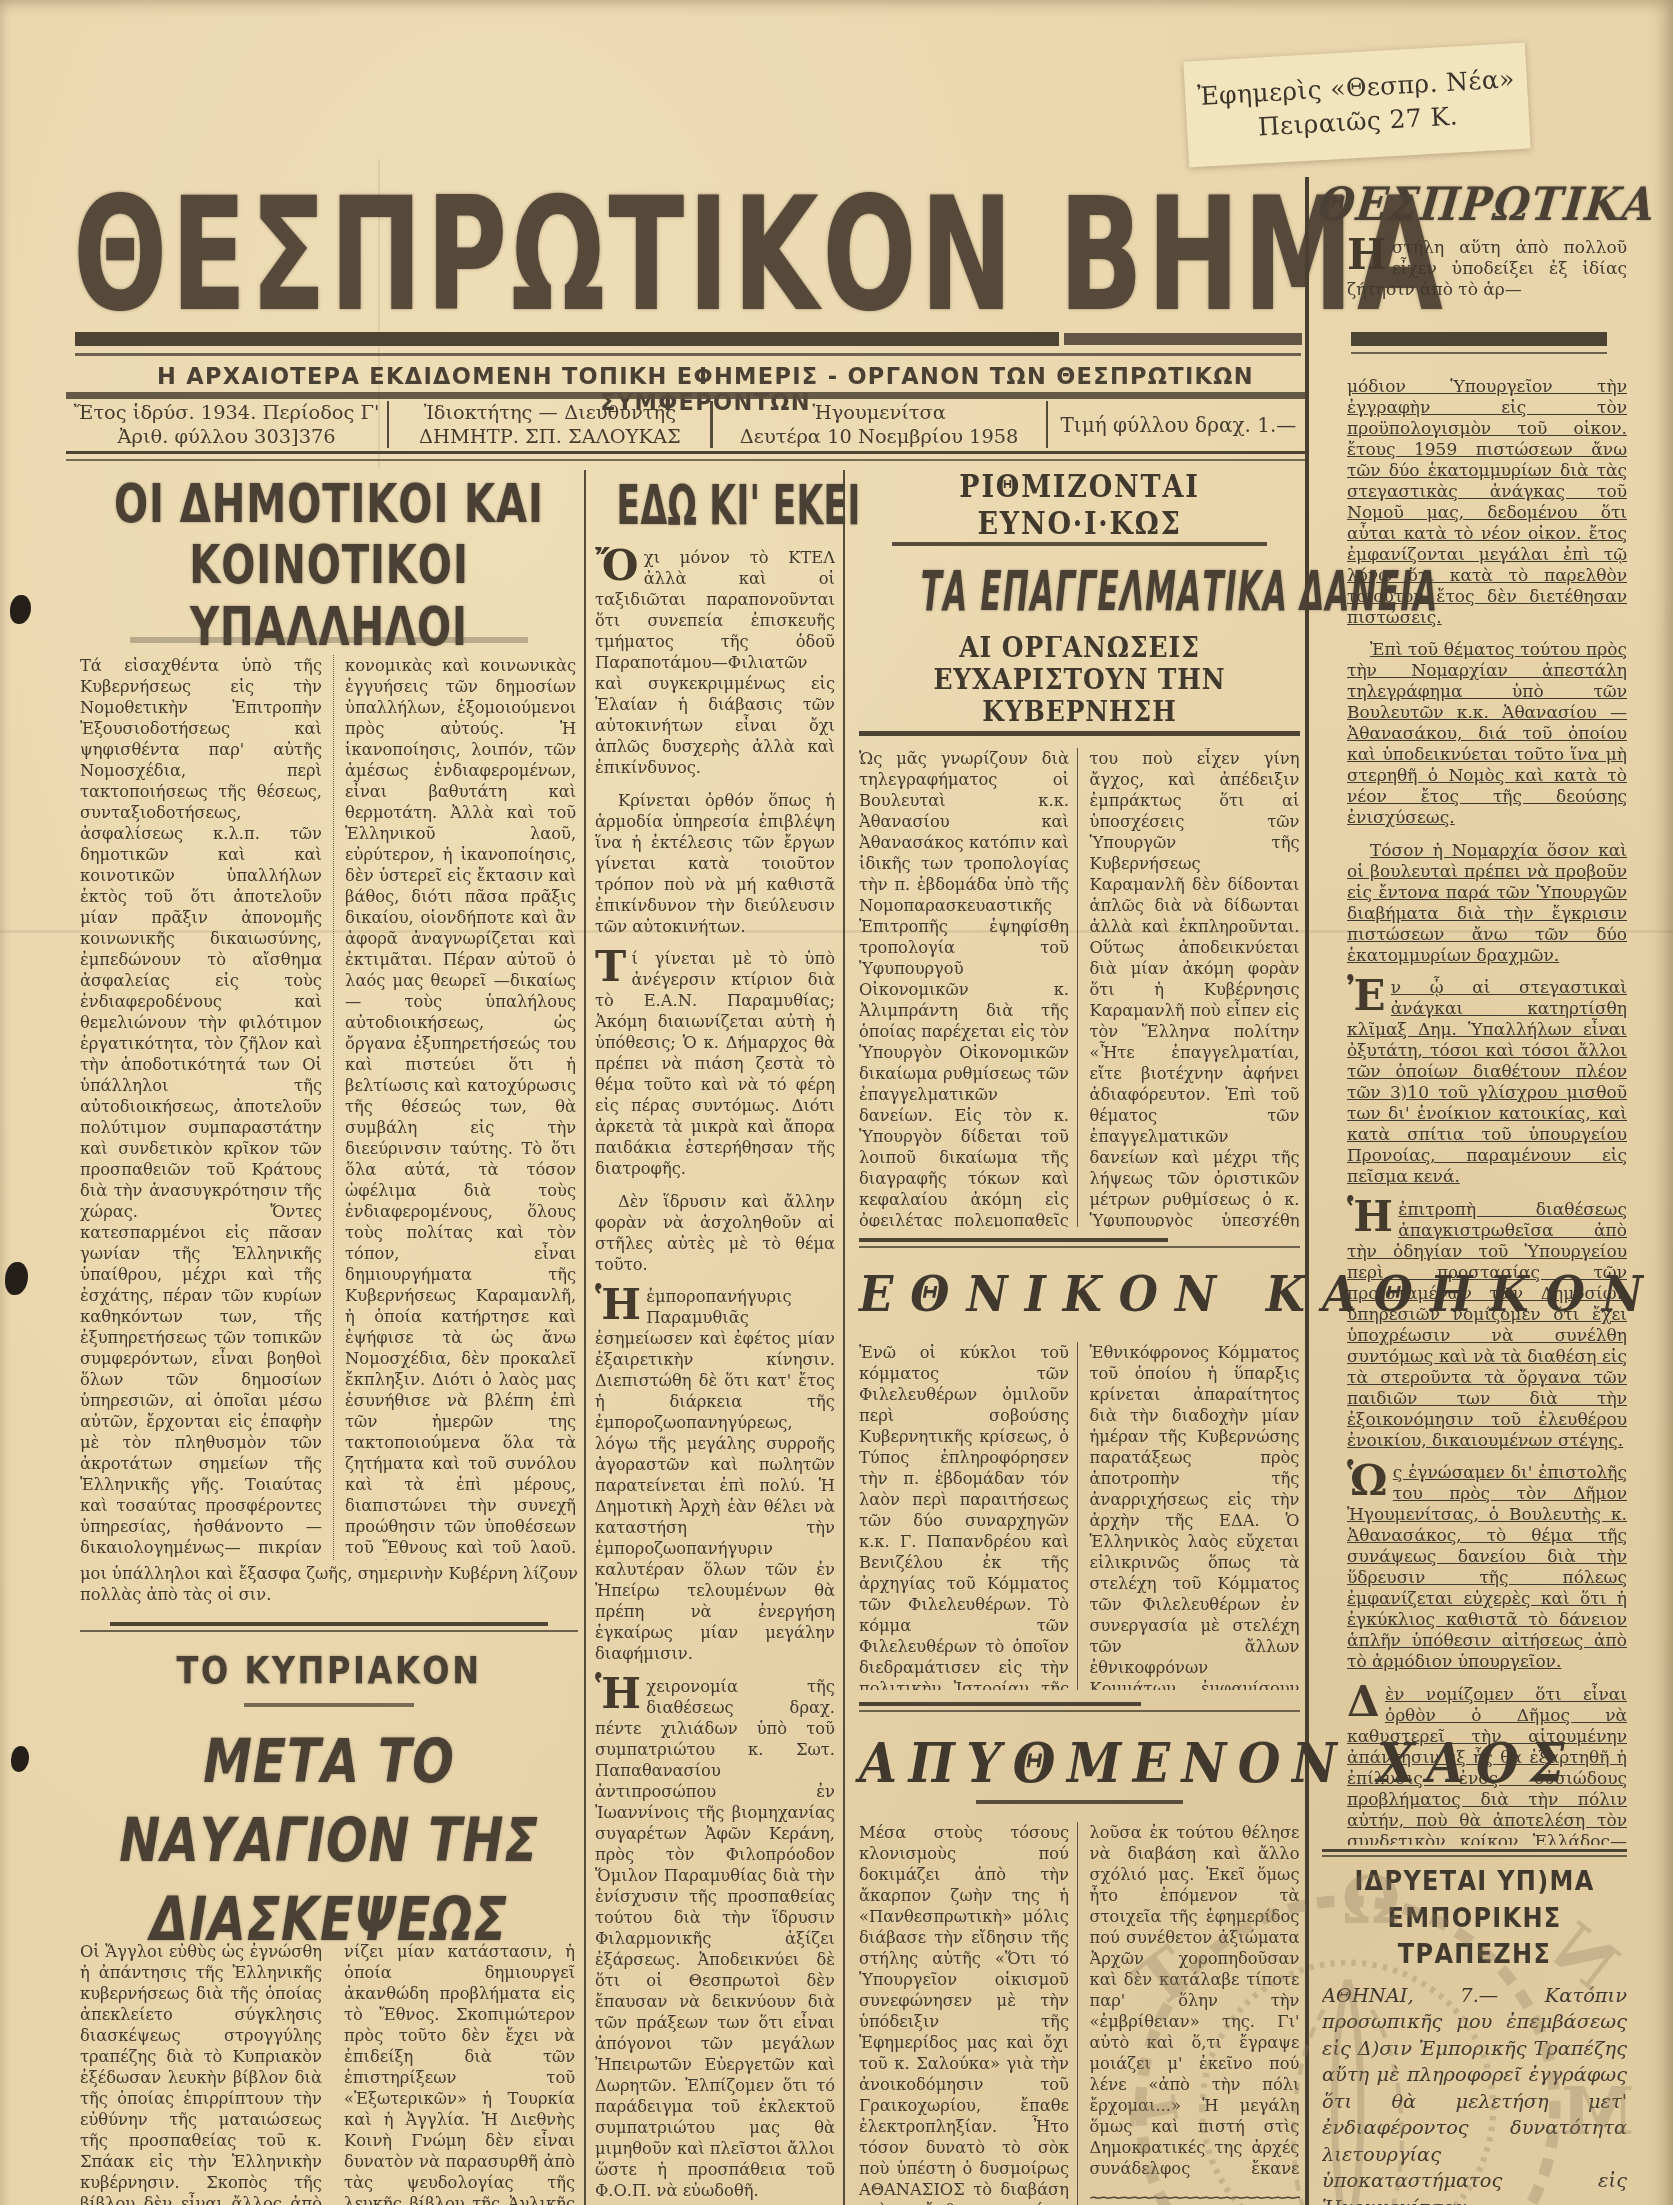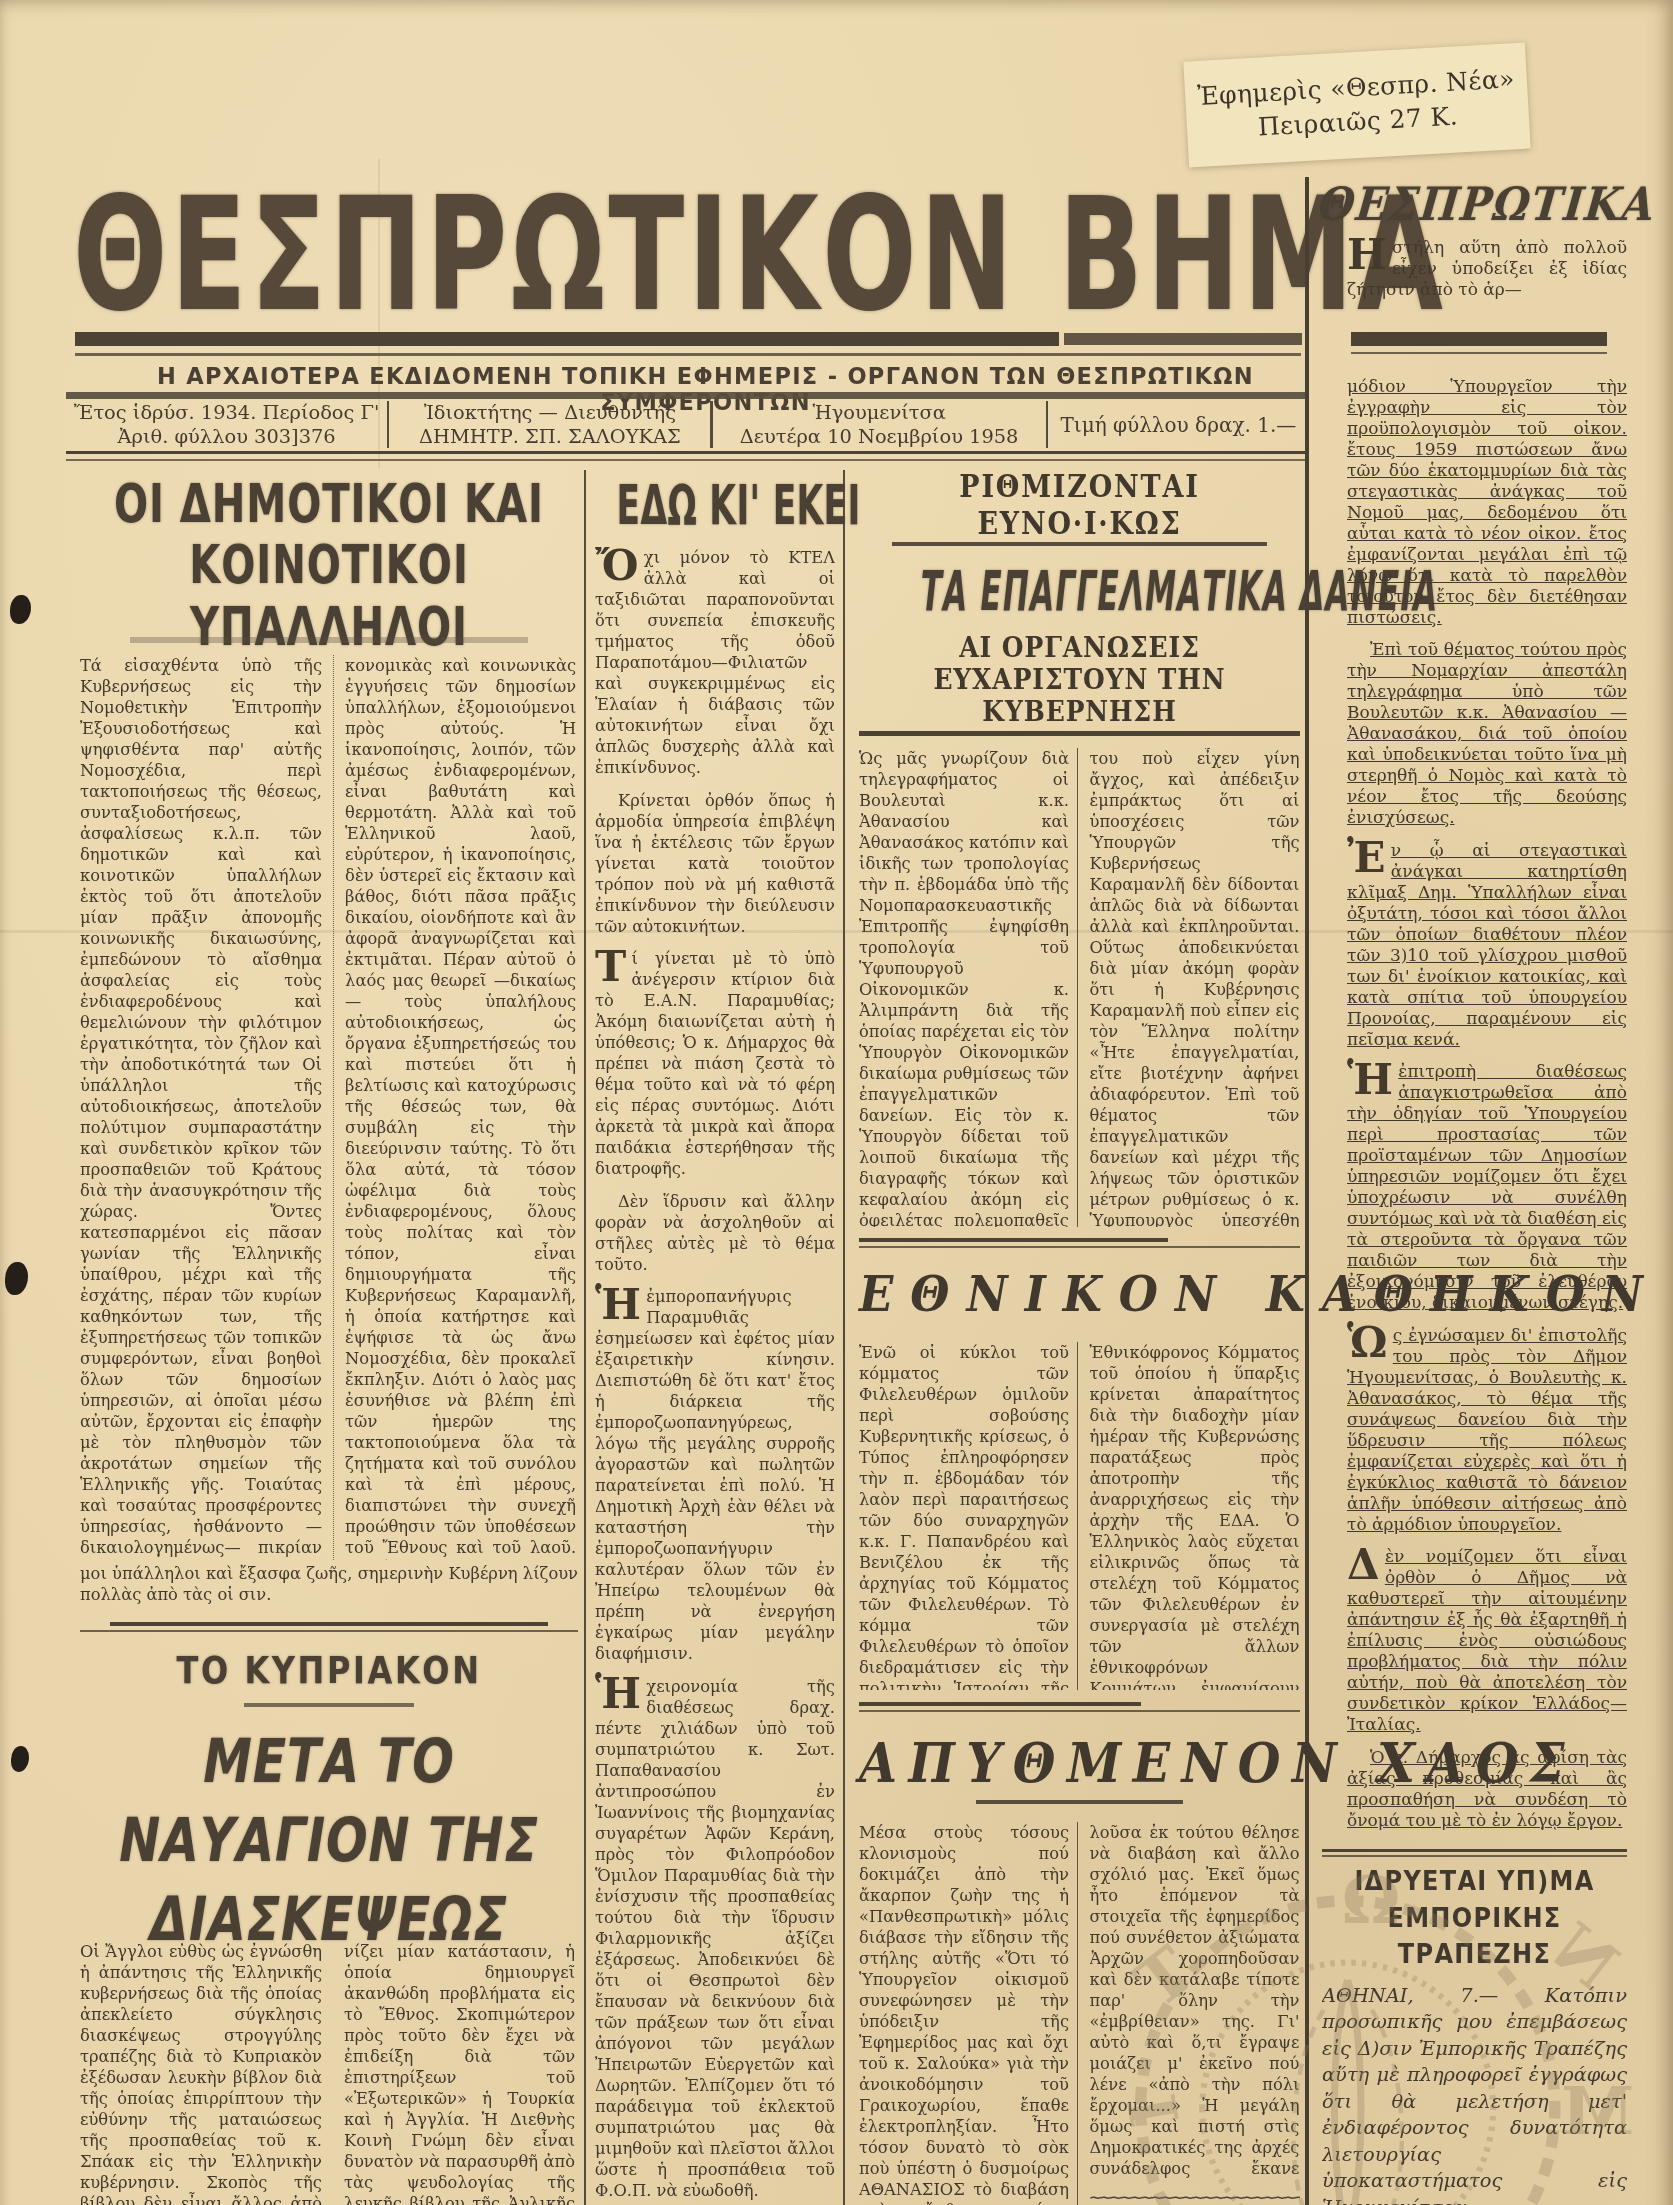--- a/index.html
+++ b/index.html
@@ -261,20 +261,21 @@
 
   <div id="colD" class="abs">
     <div id="colD-headline">ΘΕΣΠΡΩΤΙΚΑ</div>
     <div id="colD-intro" class="body-text just">
       <p class="dc">Η στήλη αὕτη ἀπὸ πολλοῦ εἶχεν ὑποδείξει ἐξ ἰδίας ζήτησιν ἀπὸ τὸ ἁρ—</p>
     </div>
     <div id="colD-spacer"></div>
     <div id="colD-paras" class="body-text just">
       <p>μόδιον Ὑπουργεῖον τὴν ἐγγραφὴν εἰς τὸν προϋπολογισμὸν τοῦ οἰκον. ἔτους 1959 πιστώσεων ἄνω τῶν δύο ἑκατομμυρίων διὰ τὰς στεγαστικὰς ἀνάγκας τοῦ Νομοῦ μας, δεδομένου ὅτι αὗται κατὰ τὸ νέον οἰκον. ἔτος ἐμφανίζονται μεγά­λαι ἐπὶ τῷ λόγῳ ὅτι κατὰ τὸ παρελθὸν τοιοῦτον ἔτος δὲν διετέθησαν πιστώσεις.</p>
       <p class="ind">Ἐπὶ τοῦ θέματος τούτου πρὸς τὴν Νομαρχίαν ἀπεστάλη τηλεγράφημα ὑπὸ τῶν Βουλευτῶν κ.κ. Ἀθανασίου — Ἀθανασάκου, διά τοῦ ὁποίου καὶ ὑποδεικνύεται τοῦτο ἵνα μὴ στερηθῆ ὁ Νομὸς καὶ κατὰ τὸ νέον ἔτος τῆς δεούσης ἐνισχύσεως.</p>
+      <p class="ind">Τόσον ἡ Νομαρχία ὅσον καὶ οἱ βουλευταὶ πρέπει νὰ προβοῦν εἰς ἔντονα παρά τῶν Ὑπουργῶν διαβήματα διὰ τὴν ἔγκρισιν πιστώσεων ἄνω τῶν δύο ἑκατομμυρίων δραχμῶν.</p>
       <p class="dc">Ἐν ᾧ αἱ στεγαστικαὶ ἀνάγκαι κατηρτίσθη κλῖμαξ Δημ. Ὑπαλλήλων εἶναι ὀξυτάτη, τόσοι καὶ τόσοι ἄλλοι τῶν ὁποίων διαθέτουν πλέον τῶν 3)10 τοῦ γλίσχρου μισθοῦ των δι' ἐνοίκιον κατοικίας, καὶ κατὰ σπίτια τοῦ ὑπουργείου Προνοίας, παραμένουν εἰς πεῖσμα κενά.</p>
       <p class="dc">Ἡ ἐπιτροπὴ διαθέσεως ἀπαγκιστρωθεῖσα ἀπὸ τὴν ὁδηγίαν τοῦ Ὑπουργείου περὶ προστασίας τῶν προϊσταμένων τῶν Δημοσίων ὑπηρεσιῶν νομίζομεν ὅτι ἔχει ὑποχρέωσιν νὰ συνέλθη συντόμως καὶ νὰ τὰ διαθέση εἰς τὰ στεροῦντα τὰ ὄργανα τῶν παιδιῶν των διὰ τὴν ἐξοικονόμησιν τοῦ ἐλευθέρου ἐνοικίου, δικαιουμένων στέγης.</p>
       <p class="dc">Ὡς ἐγνώσαμεν δι' ἐπιστολῆς του πρὸς τὸν Δῆμον Ἡγουμενίτσας, ὁ Βουλευτὴς κ. Ἀθανασάκος, τὸ θέμα τῆς συνάψεως δανείου διὰ τὴν ὕδρευσιν τῆς πόλεως ἐμφανίζεται εὐχερὲς καὶ ὅτι ἡ ἐγκύκλιος καθιστᾶ τὸ δάνειον ἁπλῆν ὑπόθεσιν αἰτήσεως ἀπὸ τὸ ἁρμόδιον ὑπουργεῖον.</p>
       <p class="dc">Δὲν νομίζομεν ὅτι εἶναι ὀρθὸν ὁ Δῆμος νὰ καθυστερεῖ τὴν αἰτουμένην ἀπάντησιν ἐξ ἧς θὰ ἐξαρτηθῆ ἡ ἐπίλυσις ἑνὸς οὐσιώδους προβλήματος διὰ τὴν πόλιν αὐτήν, ποὺ θὰ ἀποτελέση τὸν συνδετικὸν κρίκον Ἑλλάδος—Ἰταλίας.</p>
       <p class="ind">Ὁ κ. Δήμαρχος ἂς ἀφίση τὰς ἀξίας προθεσμίας καὶ ἂς προσπαθήση νὰ συνδέση τὸ ὄνομά του μὲ τὸ ἐν λόγῳ ἔργον.</p>
     </div>
     <div id="bank">
       <div id="bank-rule-a"></div>
       <div id="bank-rule-b"></div>
       <div id="bank-head" class="sans ink">

